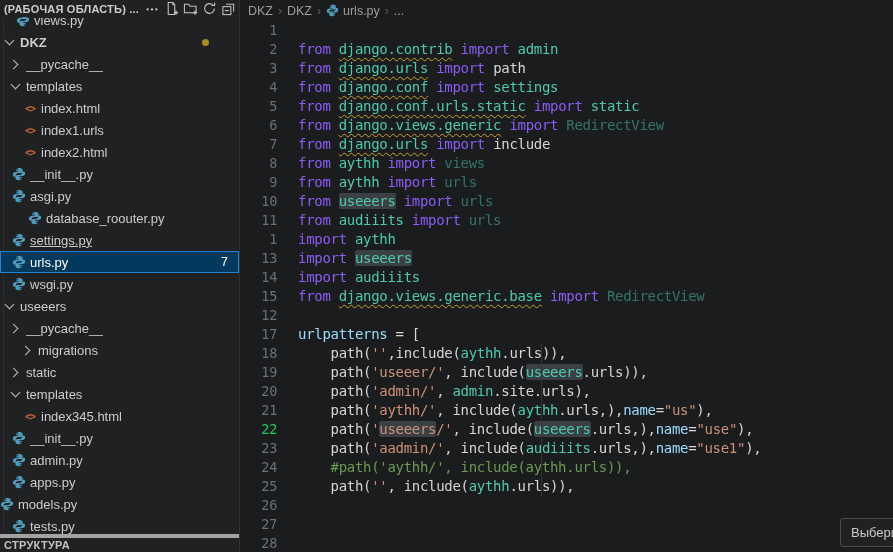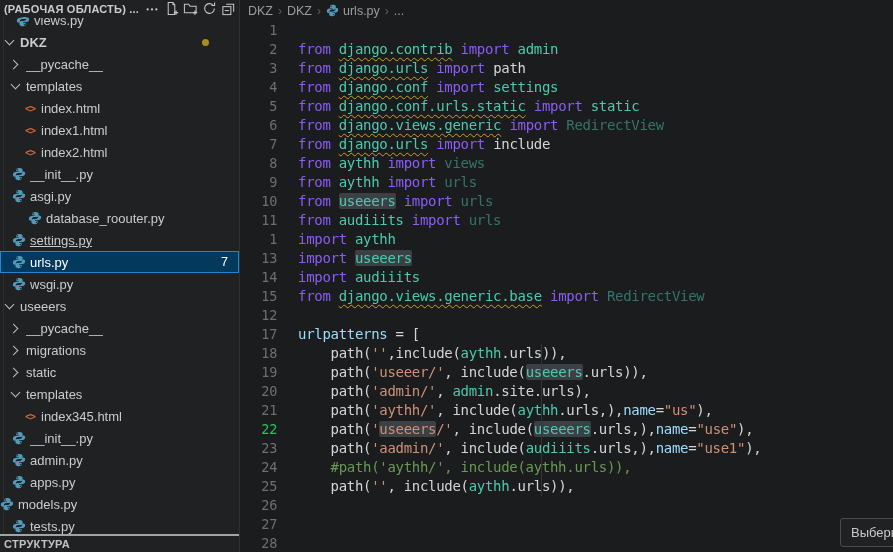--- a/index.html
+++ b/index.html
@@ -23,21 +23,21 @@
     flex:none;margin-right:7px;}
   .chev.down{transform:rotate(45deg);margin-top:-3px;}
   .chev.right{transform:rotate(-45deg);margin-left:-2px;margin-right:9px;}
   .ticon{width:14px;height:14px;flex:none;margin-right:4px;display:flex;align-items:center;justify-content:center;}
   .htmlicon{color:#cc6633;font-family:"DejaVu Sans Mono",monospace;font-size:10px;font-weight:bold;letter-spacing:-1px;}
   .tlabel{overflow:hidden;text-overflow:ellipsis;}
   .trow.bold .tlabel{font-weight:bold;}
   .tbadge{margin-left:auto;margin-right:11px;font-size:12.5px;color:#ffffff;}
   .tdot{margin-left:auto;margin-right:30px;width:7px;height:7px;border-radius:50%;background:#ab8c22;}
   #outline-hdr{position:absolute;left:0;top:534px;width:100%;height:18px;background:#202122;
-    border-top:2px solid #a3a3a3;display:flex;align-items:center;padding-left:4px;box-sizing:border-box;
+    border-top:4px solid #a3a3a3;display:flex;align-items:center;padding-left:4px;box-sizing:border-box;
     font-size:11px;font-weight:bold;color:#c2c2c2;z-index:6;letter-spacing:.3px;}
   
   #editor{position:absolute;left:241px;top:0;width:652px;height:552px;background:#1b1c1d;}
   #breadcrumb{position:absolute;left:0;top:0;height:21px;display:flex;align-items:center;
     padding-left:7px;font-size:12.5px;color:#9d9d9d;}
   .bc-sep{color:#5f5f5f;margin:0 5px;font-size:12px;}
   .bc-item{cursor:pointer;}
   .bc-ico{width:13px;height:13px;margin-right:4px;display:inline-block;vertical-align:-2px;}
   #code{position:absolute;left:0;top:21px;width:100%;}
   .cline{display:flex;height:19px;line-height:19px;
@@ -104,21 +104,21 @@
         <div class="trow" style="padding-left: 23px;">
           <span class="ticon">
             <span class="htmlicon">&lt;&gt;</span>
           </span>
           <span class="tlabel">index.html</span>
         </div>
         <div class="trow" style="padding-left: 23px;">
           <span class="ticon">
             <span class="htmlicon">&lt;&gt;</span>
           </span>
-          <span class="tlabel">index1.html</span>
+          <span class="tlabel">index1.urls</span>
         </div>
         <div class="trow" style="padding-left: 23px;">
           <span class="ticon">
             <span class="htmlicon">&lt;&gt;</span>
           </span>
           <span class="tlabel">index2.html</span>
         </div>
         <div class="trow" style="padding-left: 12px;">
           <span class="ticon">
             <svg width="14" height="14" viewBox="0 0 16 16">
@@ -169,21 +169,21 @@
           <span class="tlabel">wsgi.py</span>
         </div>
         <div class="trow" style="padding-left: 6px;">
           <span class="chev down"></span>
           <span class="tlabel">useeers</span>
         </div>
         <div class="trow" style="padding-left: 12px;">
           <span class="chev right"></span>
           <span class="tlabel">__pycache__</span>
         </div>
-        <div class="trow" style="padding-left: 12px;">
+        <div class="trow" style="padding-left: 24px;">
           <span class="chev right"></span>
           <span class="tlabel">migrations</span>
         </div>
         <div class="trow" style="padding-left: 12px;">
           <span class="chev right"></span>
           <span class="tlabel">static</span>
         </div>
         <div class="trow" style="padding-left: 12px;">
           <span class="chev down"></span>
           <span class="tlabel">templates</span>

